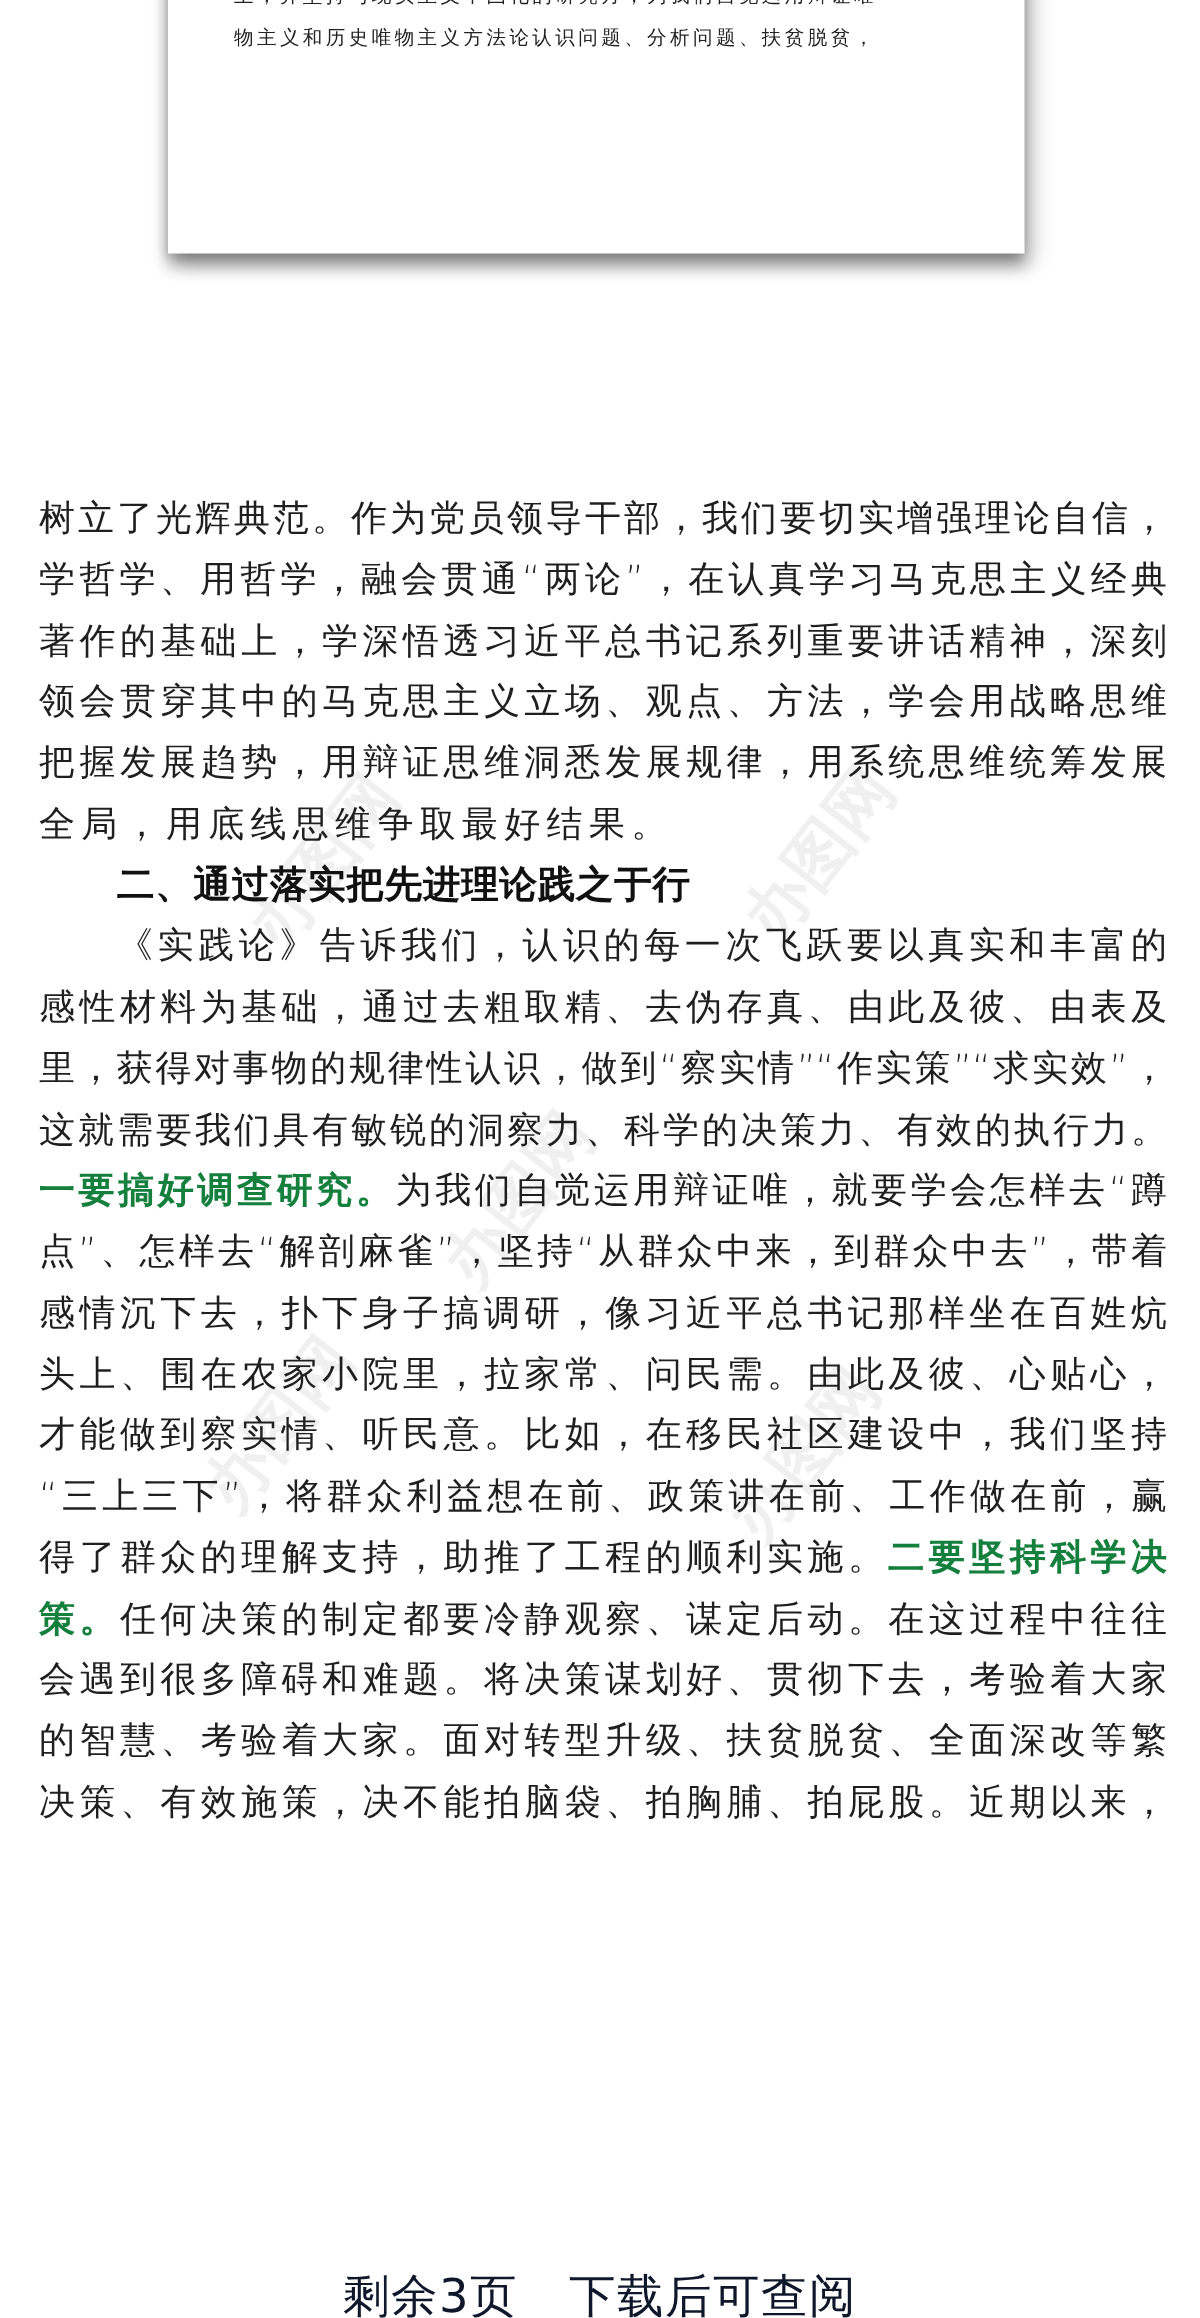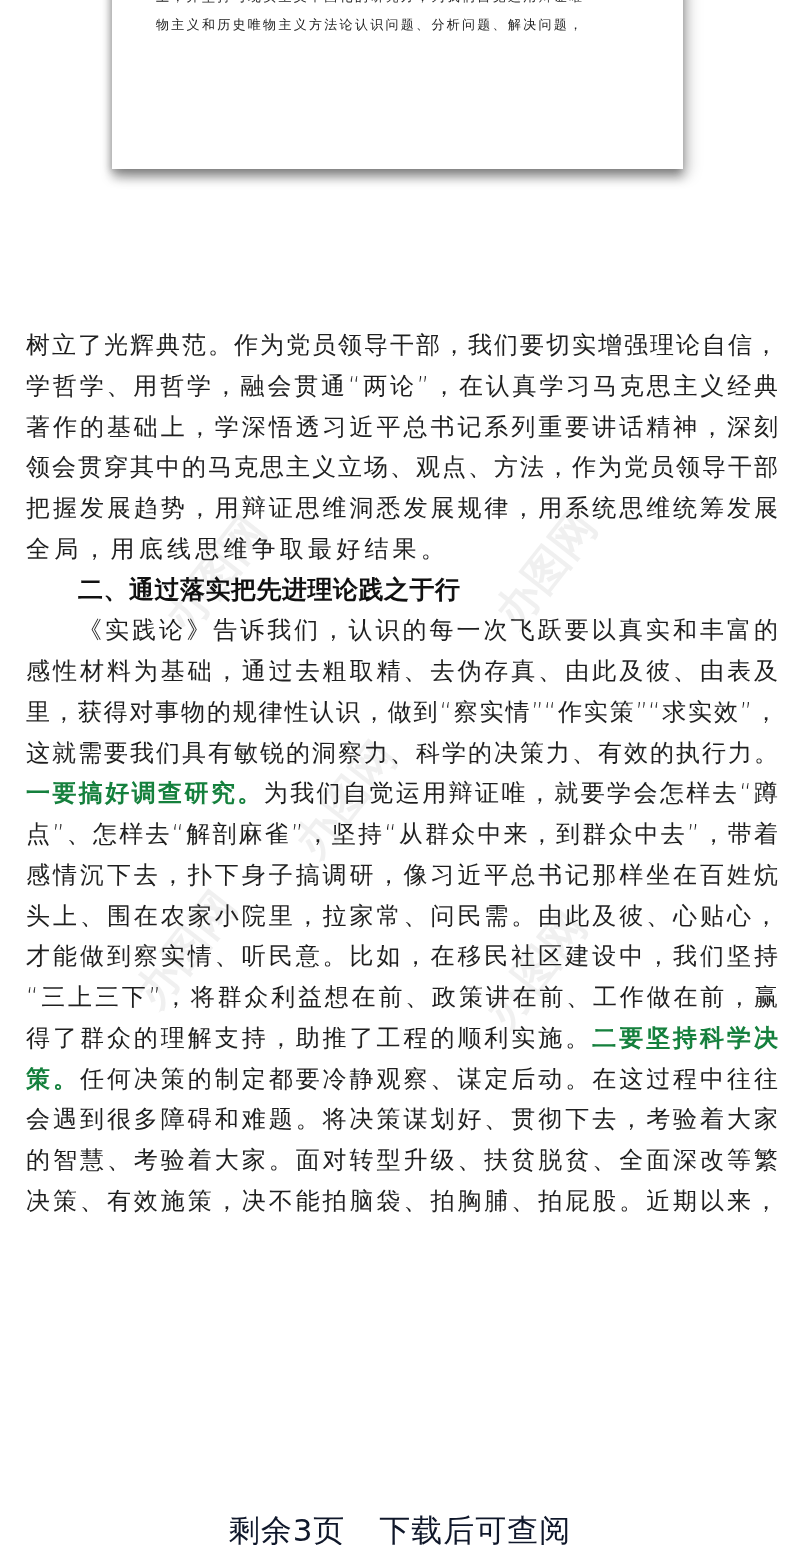--- a/index.html
+++ b/index.html
@@ -86,34 +86,34 @@
       color: #0f172a;
       letter-spacing: 1px;
     }
     .remaining-banner .gap { display: inline-block; width: 34px; }
   </style>
 </head>
 <body>
 
 <div class="page-card">
   <div class="card-line l1">土，并坚持与现实主义中国化的研究方，为我们自觉运用辩证唯</div>
-  <div class="card-line l2">物主义和历史唯物主义方法论认识问题、分析问题、解决问题，</div>
+  <div class="card-line l2">物主义和历史唯物主义方法论认识问题、分析问题、扶贫脱贫，</div>
 </div>
 
 <div class="watermark" style="left:150px; top:545px;">办图网</div>
 <div class="watermark" style="left:480px; top:540px;">办图网</div>
 <div class="watermark" style="left:280px; top:770px;">办图网</div>
 <div class="watermark" style="left:120px; top:920px;">办图网</div>
 <div class="watermark" style="left:470px; top:940px;">办图网</div>
 
 <div class="body-text">
   <span class="text-line">树立了光辉典范。作为党员领导干部，我们要切实增强理论自信，</span>
   <span class="text-line">学哲学、用哲学，融会贯通“两论”，在认真学习马克思主义经典</span>
   <span class="text-line">著作的基础上，学深悟透习近平总书记系列重要讲话精神，深刻</span>
-  <span class="text-line">领会贯穿其中的马克思主义立场、观点、方法，作为党员领导干部</span>
+  <span class="text-line">领会贯穿其中的马克思主义立场、观点、方法，学会用战略思维</span>
   <span class="text-line">把握发展趋势，用辩证思维洞悉发展规律，用系统思维统筹发展</span>
   <span class="text-line last">全局，用底线思维争取最好结果。</span>
 
   <span class="section-heading">二、通过落实把先进理论践之于行</span>
 
   <span class="text-line indent">《实践论》告诉我们，认识的每一次飞跃要以真实和丰富的</span>
   <span class="text-line">感性材料为基础，通过去粗取精、去伪存真、由此及彼、由表及</span>
   <span class="text-line">里，获得对事物的规律性认识，做到“察实情”“作实策”“求实效”，</span>
   <span class="text-line">这就需要我们具有敏锐的洞察力、科学的决策力、有效的执行力。</span>
 

